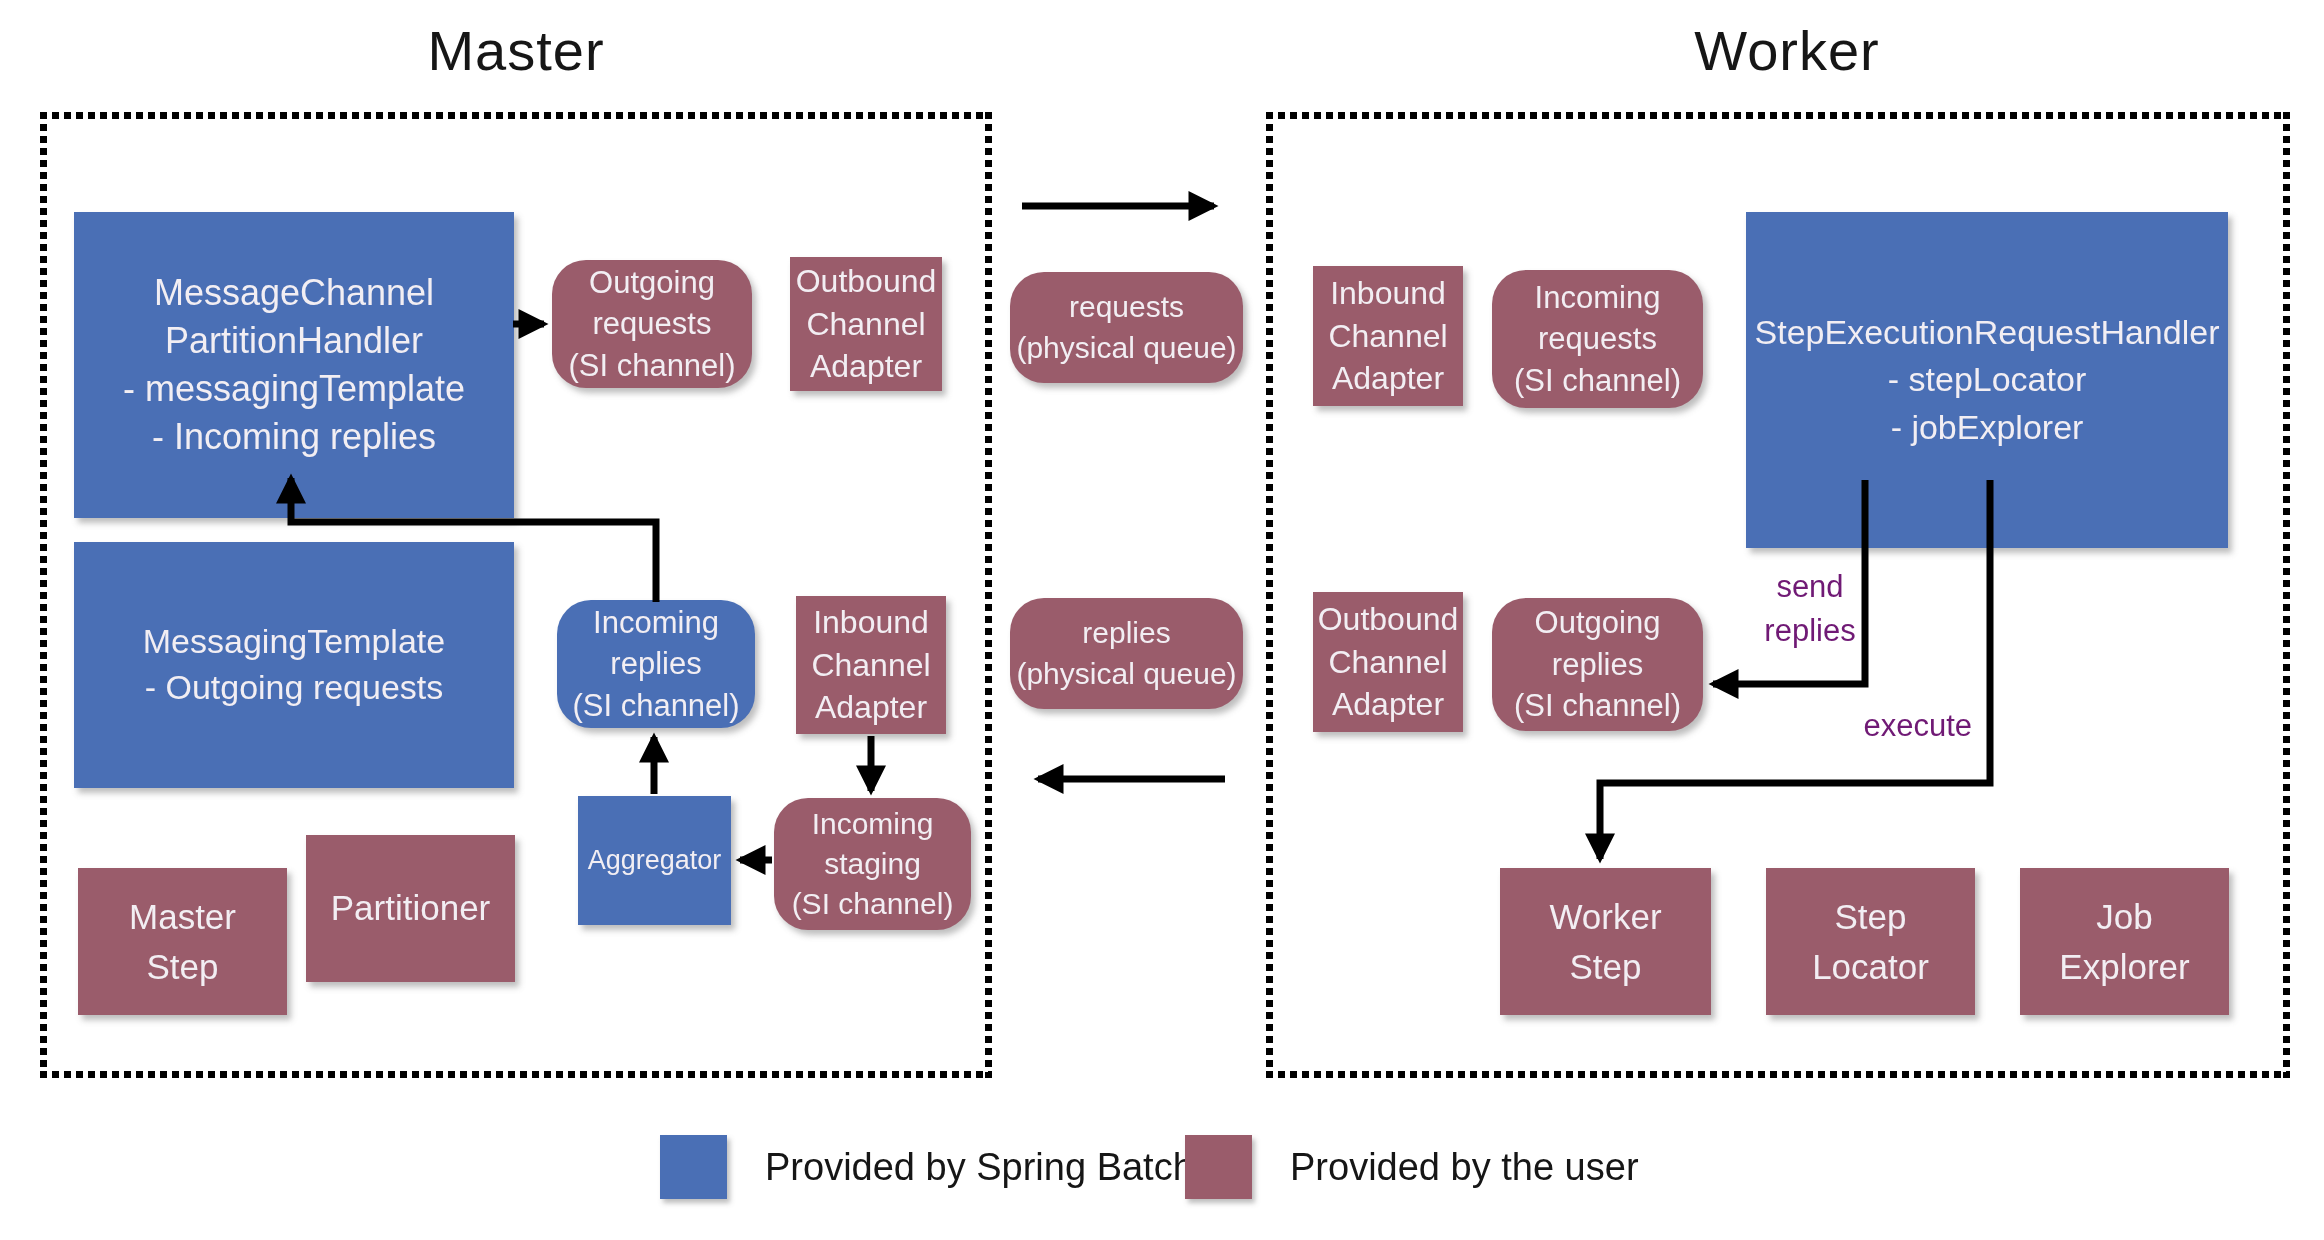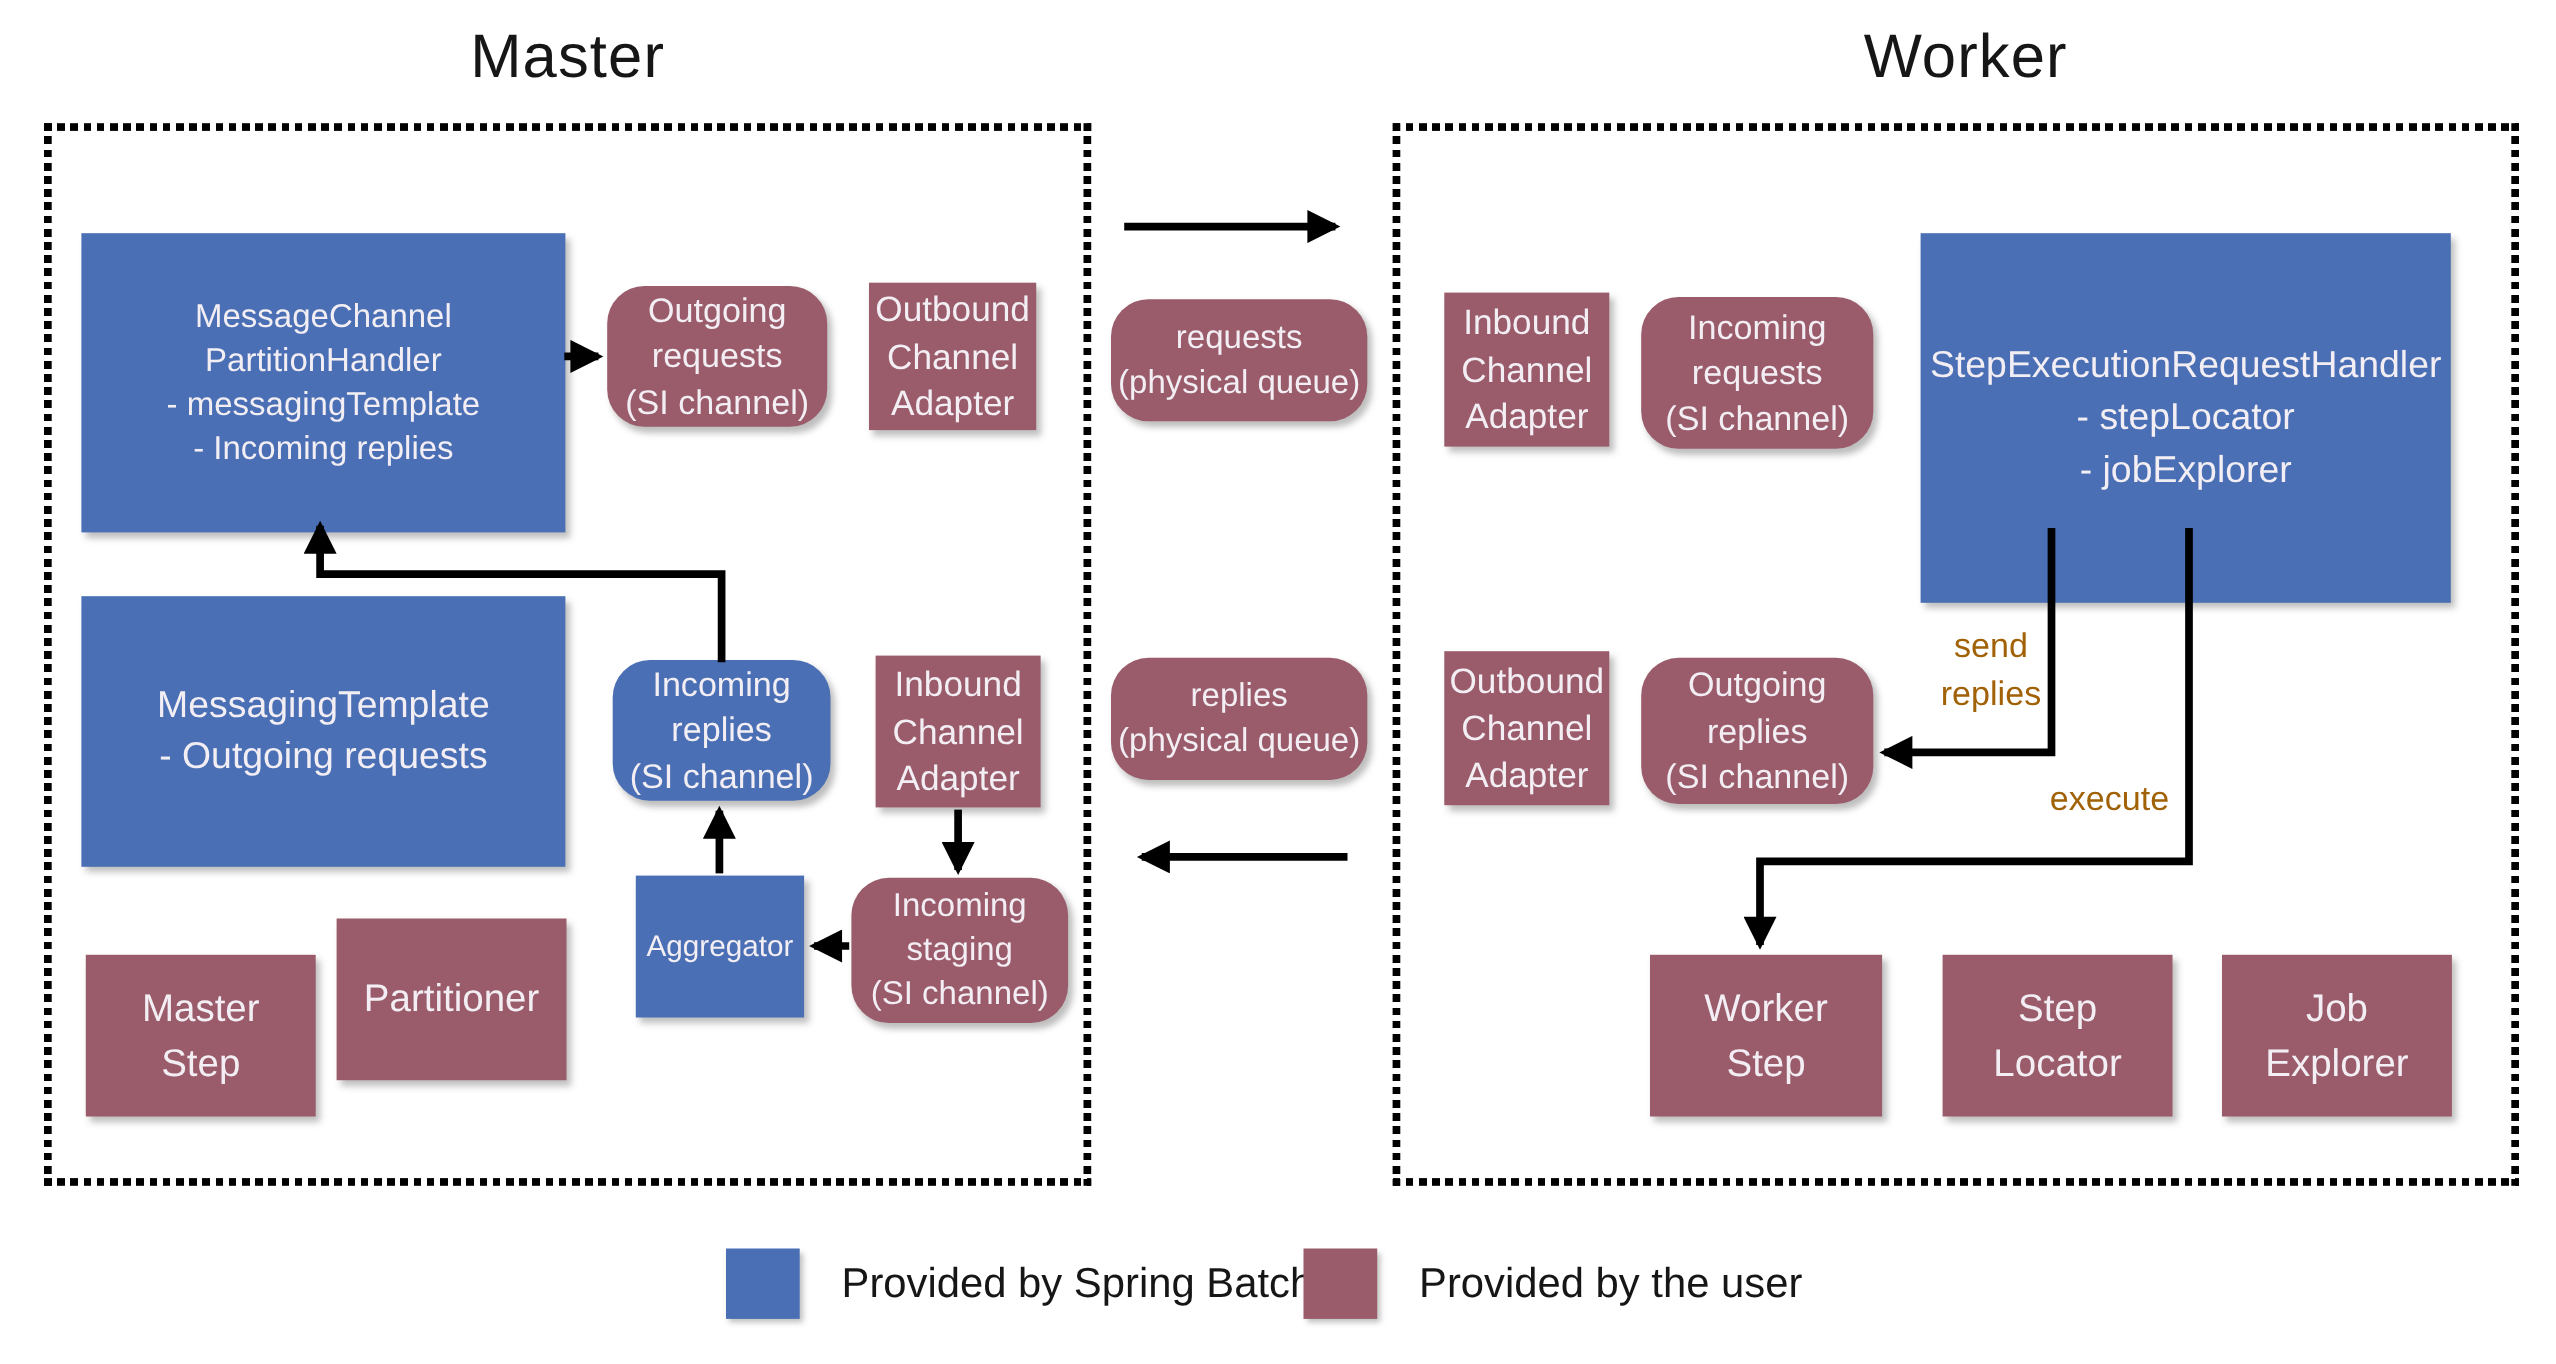--- a/index.html
+++ b/index.html
@@ -22,40 +22,40 @@
   .box{
     position:absolute;display:flex;align-items:center;justify-content:center;
     text-align:center;color:#F2EEF3;white-space:pre-line;
     font-size:33px;line-height:1.34;
     box-shadow:4px 5px 6px rgba(110,110,110,0.45);
   }
   .blue{background:#4A6FB5;}
   .red{background:#9A5C6B;}
   .round{border-radius:34px;}
   .edge-label{
-    position:absolute;color:#a16207;font-size:31px;line-height:1.42;
+    position:absolute;color:#701a75;font-size:31px;line-height:1.42;
     white-space:pre-line;
   }
   .legend-swatch{position:absolute;width:67px;height:64px;box-shadow:3px 4px 5px rgba(110,110,110,0.45);}
   .legend-label{position:absolute;color:#161616;font-size:38px;}
   #arrows{position:absolute;left:0;top:0;z-index:3;pointer-events:none;}
   .node{z-index:2;}
 </style>
 </head>
 <body>
 
 <div id="stage">
 
   <div class="title" style="left:316px;top:18px;">Master</div>
   <div class="title" style="left:1587px;top:18px;">Worker</div>
 
   <div class="region" style="left:40px;top:112px;width:952px;height:966px;"></div>
   <div class="region" style="left:1266px;top:112px;width:1024px;height:966px;"></div>
 
-  <div class="box blue node" style="left:74px;top:212px;width:440px;height:272px;font-size:30px;">MessageChannel
+  <div class="box blue node" style="left:74px;top:212px;width:440px;height:306px;font-size:36px;">MessageChannel
 PartitionHandler
 - messagingTemplate
 - Incoming replies</div>
   <div class="box red round node" style="left:552px;top:260px;width:200px;height:128px;font-size:31px;">Outgoing
 requests
 (SI channel)</div>
   <div class="box red node" style="left:790px;top:257px;width:152px;height:134px;font-size:32px;">Outbound
 Channel
 Adapter</div>
   <div class="box blue node" style="left:74px;top:542px;width:440px;height:246px;font-size:34px;">MessagingTemplate

